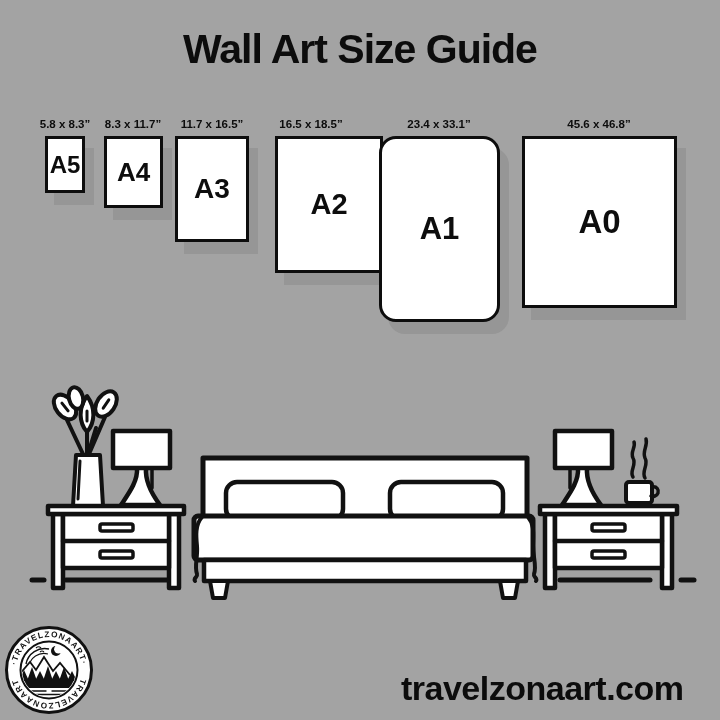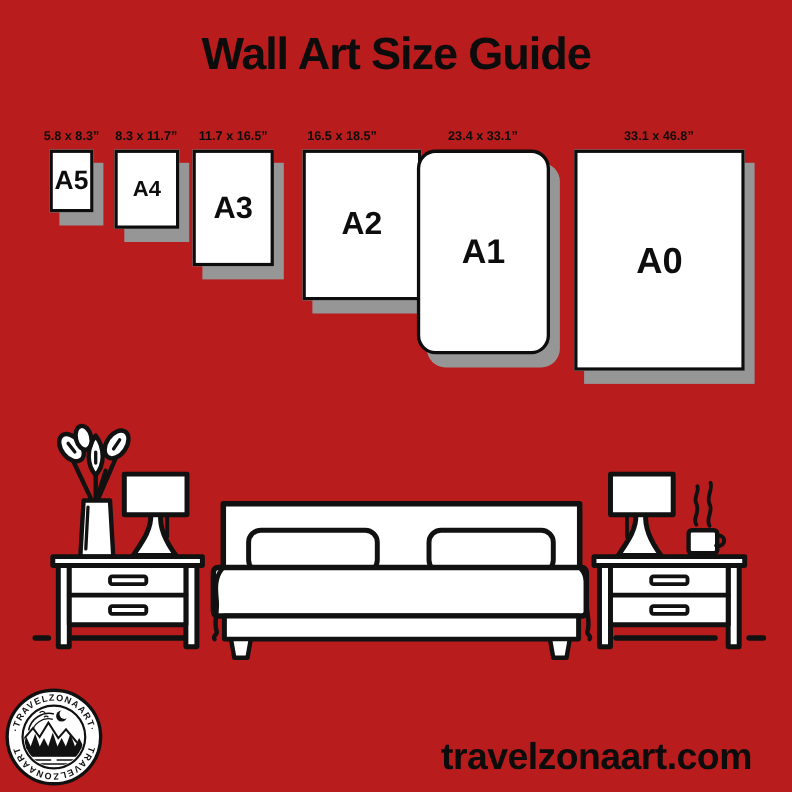--- a/index.html
+++ b/index.html
@@ -1,17 +1,17 @@
 <!DOCTYPE html>
 <html><head>
 <meta charset="utf-8">
 <style>
   html,body{margin:0;padding:0;background:#f3f3f3;}
   .stage{
-    position:relative;width:720px;height:720px;background:#b91c1c;
+    position:relative;width:720px;height:720px;background:#a3a3a3;
     font-family:"Liberation Sans", sans-serif;color:#0d0d0d;overflow:hidden;
     margin:0 auto;
   }
   .title{
     position:absolute;left:0;right:0;top:26px;margin:0;text-align:center;
     font-size:41px;font-weight:800;letter-spacing:-1px;color:#0c0c0c;
   }
   .dim-label{
     position:absolute;width:140px;text-align:center;top:116px;height:16px;
     line-height:16px;font-size:11.5px;font-weight:700;color:#0c0c0c;white-space:nowrap;
@@ -35,38 +35,38 @@
 
 <div class="stage">
 
   <h1 class="title">Wall Art Size Guide</h1>
 
   <div class="dim-label" style="left:-5px;">5.8 x 8.3”</div>
   <div class="dim-label" style="left:63px;">8.3 x 11.7”</div>
   <div class="dim-label" style="left:142px;">11.7 x 16.5”</div>
   <div class="dim-label" style="left:241px;">16.5 x 18.5”</div>
   <div class="dim-label" style="left:369px;">23.4 x 33.1”</div>
-  <div class="dim-label" style="left:529px;">33.1 x 46.8”</div>
+  <div class="dim-label" style="left:529px;">45.6 x 46.8”</div>
 
   <div class="paper" style="left:45px;width:40px;height:57px;">
       <span style="font-size:24px;">A5</span>
     </div>
   <div class="paper" style="left:104px;width:59px;height:72px;">
-      <span style="font-size:20px;">A4</span>
+      <span style="font-size:26px;">A4</span>
     </div>
   <div class="paper" style="left:175px;width:74px;height:106px;align-items:center;">
       <span style="font-size:28px;">A3</span>
     </div>
   <div class="paper" style="left:275px;width:108px;height:137px;">
       <span style="font-size:29px;">A2</span>
     </div>
   <div class="paper" style="left:379px;width:121px;height:186px;border-radius:17px;">
       <span style="font-size:31px;">A1</span>
     </div>
-  <div class="paper" style="left:522px;width:155px;height:201px;">
+  <div class="paper" style="left:522px;width:155px;height:172px;">
       <span style="font-size:33px;">A0</span>
     </div>
 
   <svg class="scene" viewBox="0 0 720 720" fill="none" stroke="#111111" stroke-linecap="round" stroke-linejoin="round">
 
     <g>
       <path d="M87 431 L87 454" stroke-width="4"></path>
       <path d="M67 420 L83 454" stroke-width="4"></path>
       <path d="M105 417 L89 454" stroke-width="4"></path>
       <path d="M96 428 L88 454" stroke-width="4"></path>

